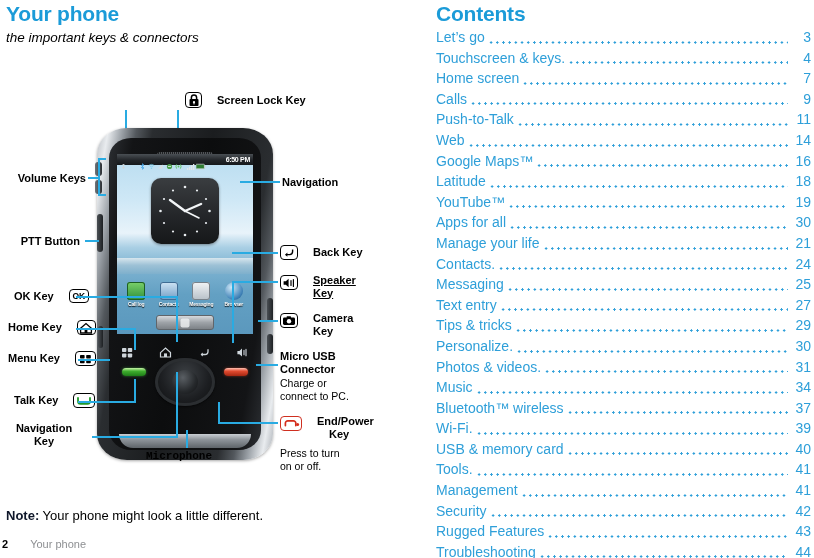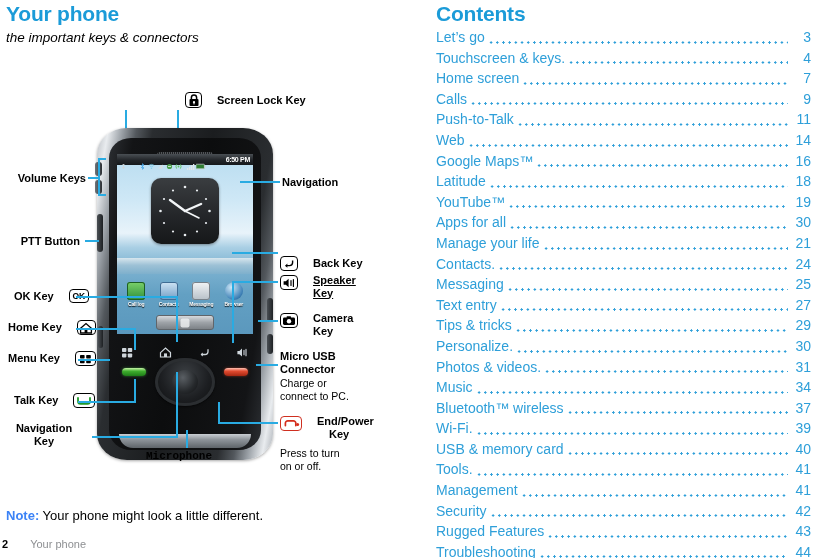--- a/index.html
+++ b/index.html
@@ -316,21 +316,21 @@
     background: linear-gradient(90deg,#4b5055,#1d2023);
   }
 
   
   .note {
     position: absolute;
     left: 6px;
     top: 508px;
     font-size: 13px;
   }
-  .note .kw { color: #3b82f6; font-weight: bold; }
+  .note .kw { color: #0f172a; font-weight: bold; }
   .footer {
     position: absolute;
     left: 2px;
     top: 538px;
     font-size: 11px;
     color: #8d8f92;
   }
   .footer .pg {
     color: #000;
     font-weight: bold;
@@ -623,21 +623,21 @@
       </div>
       <div class="ln h" style="left:92px; top:364px; width:86px;"></div>
       <div class="ln v" style="left:176px; top:300px; height:66px;"></div>
 
       <div class="cl" style="left:146px; top:378px;font-family:Liberation Mono, monospace;">Microphone</div>
       <div class="ln v" style="left:186px; top:358px; height:18px;"></div>
 
       <div class="cl" style="left:282px; top:104px;">Navigation</div>
       <div class="ln h" style="left:240px; top:109px; width:40px;"></div>
 
-      <div class="cl-row" style="left:280px; top:184px;">
+      <div class="cl-row" style="left:280px; top:173px;">
         <span class="keybox" style="width:18px;height:15px;padding-top:1px;">
           <svg width="14" height="12" viewBox="0 0 14 12" style="margin:0 auto;">
             <path d="M10.6 2.4v2.2a3 3 0 0 1-3 3H3.8" fill="none" stroke="#000" stroke-width="1.4"></path>
             <path d="M5.4 5.6L3 7.7l2.4 2.1z" fill="#000"></path>
           </svg>
         </span>
         <span class="txt">Back Key</span>
       </div>
       <div class="ln h" style="left:232px; top:180px; width:46px;"></div>
 

